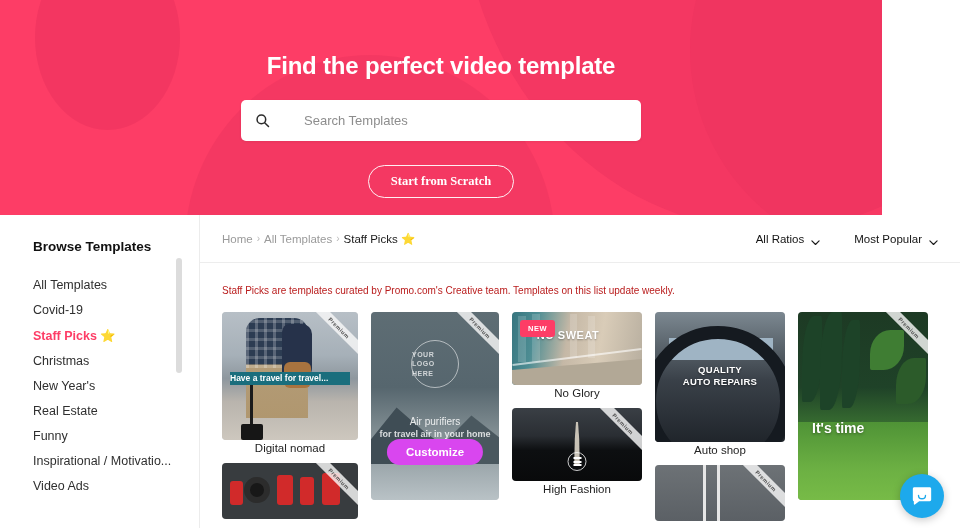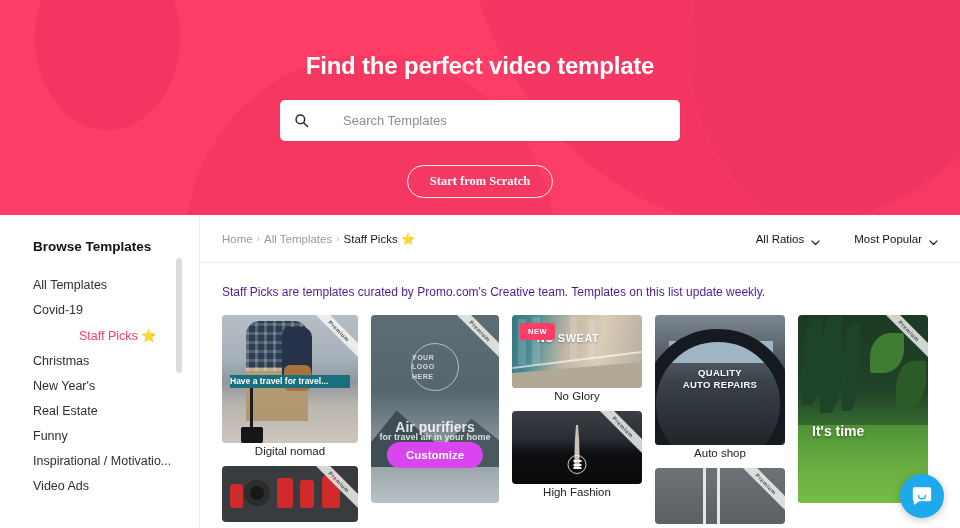--- a/index.html
+++ b/index.html
@@ -7,21 +7,21 @@
   body {
     font-family: "Liberation Sans", sans-serif;
     background:#ffffff;
     color:#1a1a1a;
     -webkit-font-smoothing:antialiased;
   }
 
   
   .hero {
     position:relative;
-    width:960px; height:215px;
+    width:882px; height:215px;
     background:#fd3d66;
     overflow:hidden;
   }
   .blob { position:absolute; background:rgba(226,45,90,0.38); border-radius:50%; }
   .blob-a { width:145px; height:185px; left:35px; top:-55px; }
   .blob-b { width:370px; height:380px; left:185px; top:55px; background:rgba(226,45,90,0.30); }
   .blob-c { width:620px; height:700px; left:460px; top:-470px; background:rgba(226,45,90,0.34); border-radius:50%; }
   .blob-d { width:420px; height:420px; left:690px; top:-160px; background:rgba(226,45,90,0.20); }
 
   .hero-inner { position:relative; z-index:3; width:100%; text-align:center; }
@@ -72,21 +72,21 @@
     background:#ffffff;
     padding:24px 4px 0 33px;
     overflow:hidden;
   }
   .sidebar-title { font-size:13.5px; font-weight:bold; color:#111; margin-bottom:18px; }
   .side-item {
     font-size:12.5px; color:#2f2f2f;
     padding:5.5px 0; cursor:pointer;
     white-space:nowrap;
   }
-  .side-item.active { color:#fd3d66; font-weight:normal;margin-left:46px; }
+  .side-item.active { color:#fd3d66; font-weight:bold; }
   .side-star { color:#f5c128; }
   .side-scroll-track {
     position:absolute; right:18px; top:40px;
     width:6px; height:270px;
     background:transparent;
   }
   .side-scroll-thumb {
     position:absolute; right:18px; top:43px;
     width:6px; height:115px;
     background:#dcdcdc; border-radius:3px;
@@ -111,21 +111,21 @@
   .crumb-star { color:#f5c128; }
   .filters { margin-left:auto; display:flex; align-items:center; gap:34px; }
   .filter {
     display:flex; align-items:center; gap:7px;
     font-size:11.5px; color:#131313; cursor:pointer; font-weight:500;
   }
   .chev { width:9px; height:6px; display:block; }
 
   .blurb {
     padding:22px 10px 0 22px;
-    font-size:12px; color:#4c1d95;
+    font-size:10px; color:#b91c1c;
   }
 
   .grid {
     padding:16px 0 0 22px;
     display:flex; gap:13px;
   }
   .col { display:flex; flex-direction:column; gap:9px; }
 
   .card { position:relative; cursor:pointer; }
   .thumb {
@@ -237,21 +237,21 @@
     position:absolute; left:50%; top:28px; transform:translateX(-50%);
     width:48px; height:48px; border-radius:50%;
     border:1.5px solid rgba(255,255,255,0.55);
     display:flex; flex-direction:column; align-items:center; justify-content:center;
     color:rgba(255,255,255,0.72);
     font-size:7px; font-weight:bold; line-height:1.35; letter-spacing:0.5px;
   }
   .t3 .cap1 {
     position:absolute; left:0; right:0; top:104px;
     text-align:center; color:rgba(255,255,255,0.85);
-    font-size:14px; font-weight:bold;
+    font-size:10px; font-weight:normal;
   }
   .t3 .cap2 {
     position:absolute; left:0; right:0; top:117px;
     text-align:center; color:rgba(255,255,255,0.80);
     font-size:9px; font-weight:bold;
   }
   .t3 .ov-preview {
     position:absolute; left:50%; top:95px; transform:translateX(-50%);
     padding:6px 18px;
     border:1.5px solid rgba(255,255,255,0.95);

